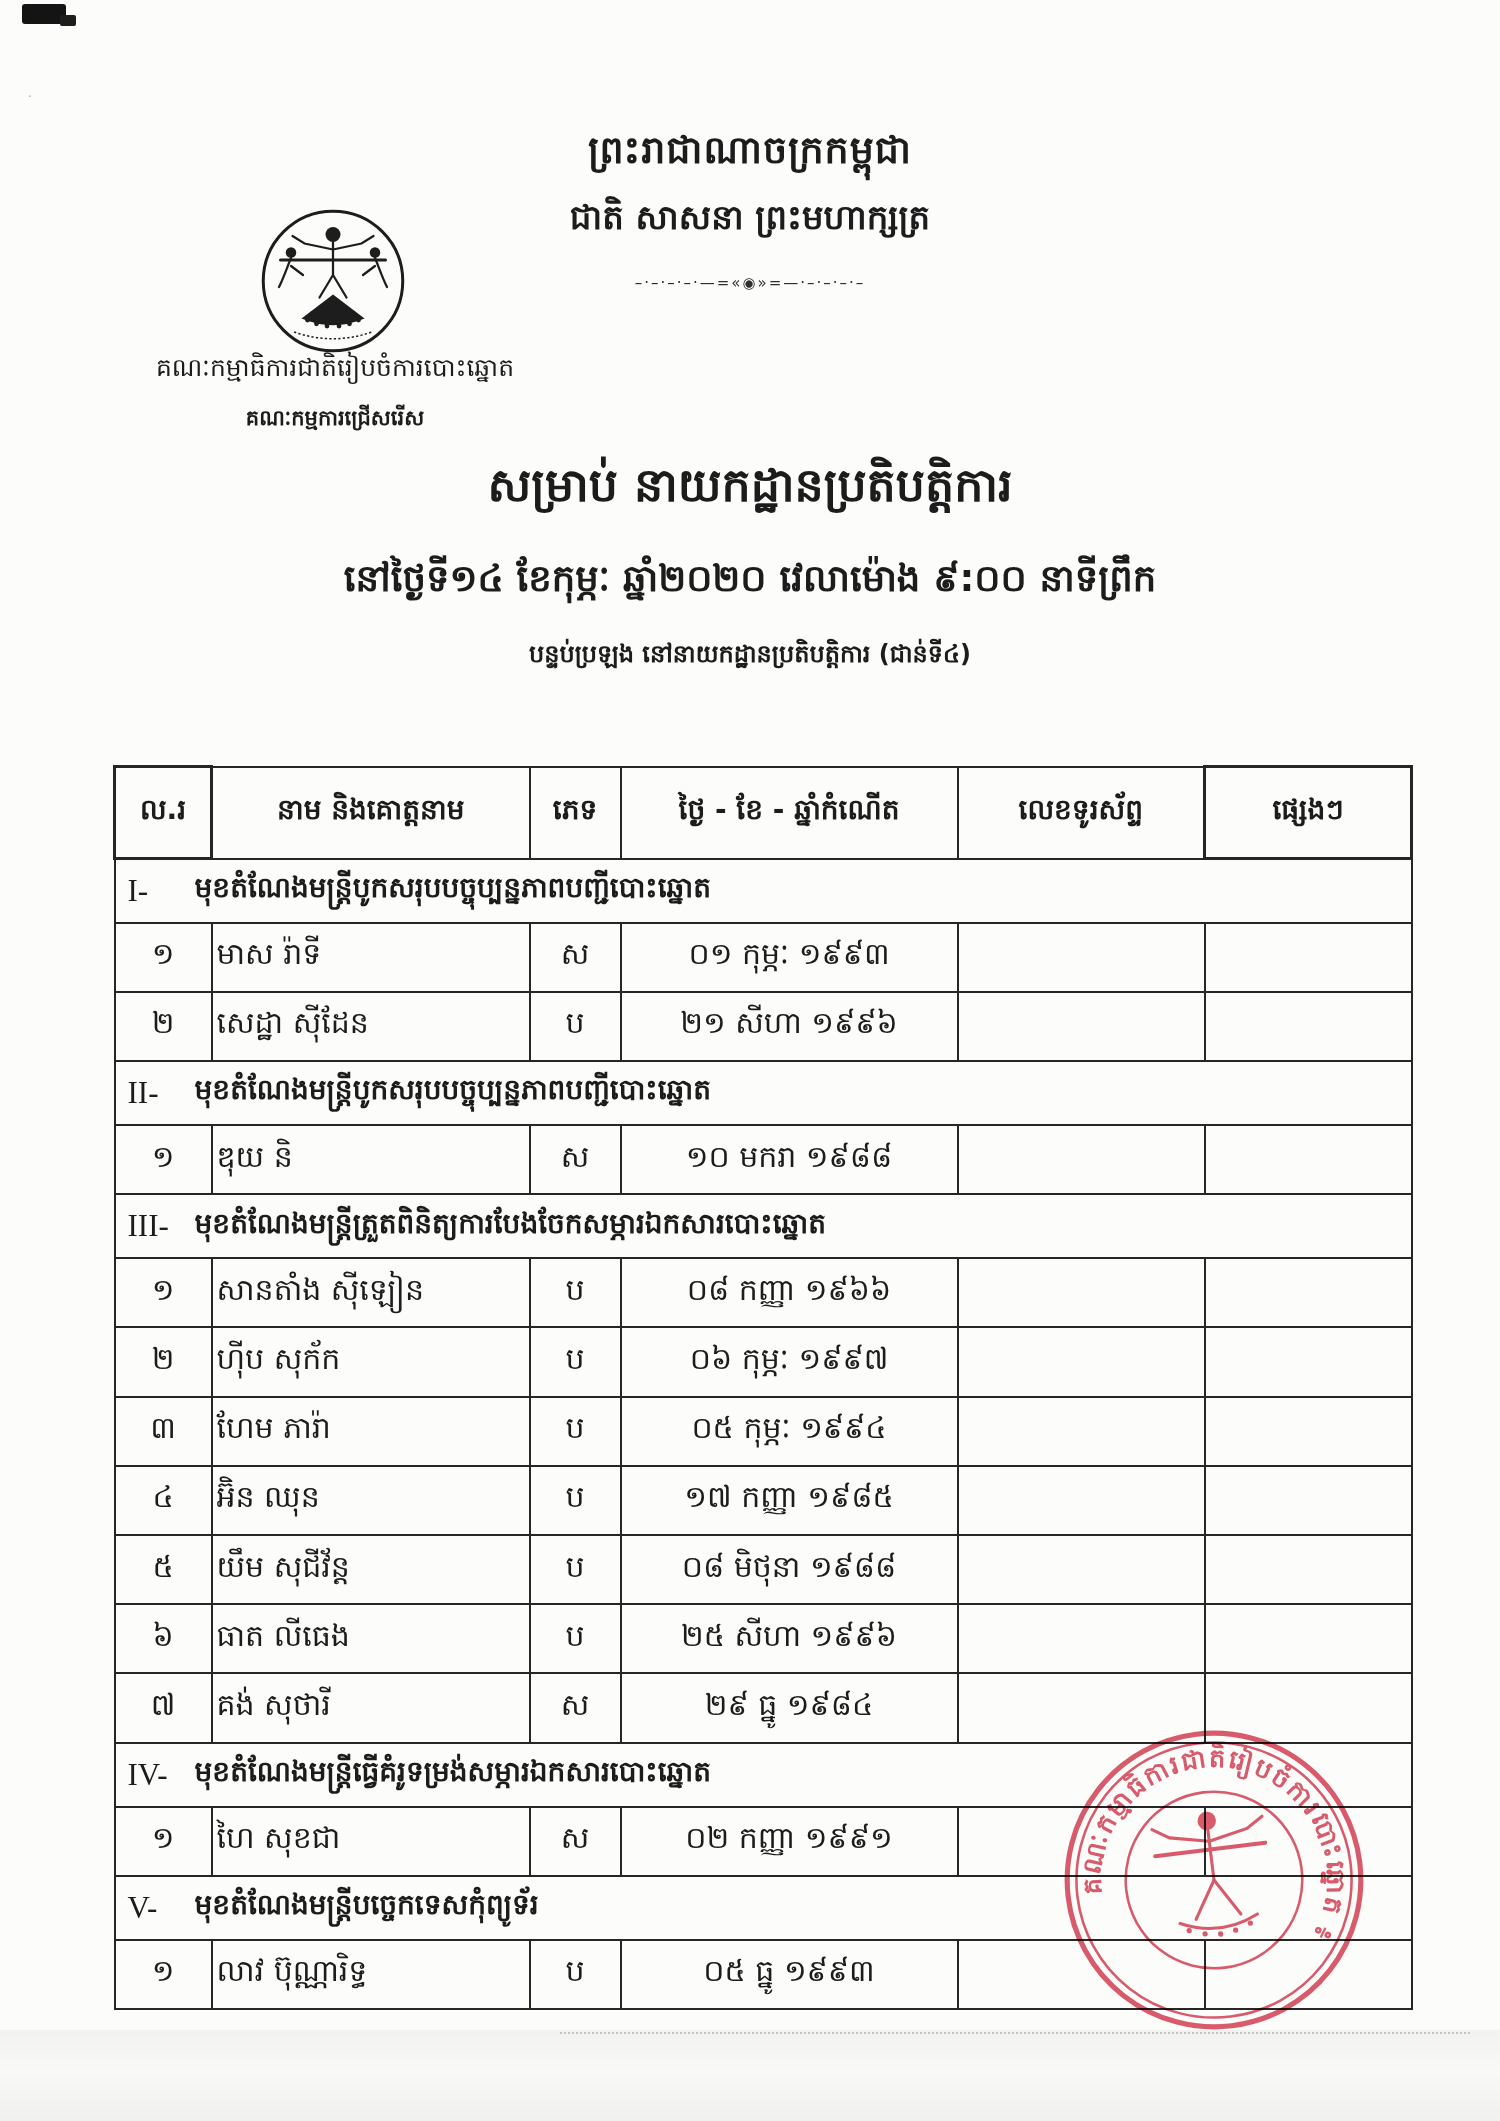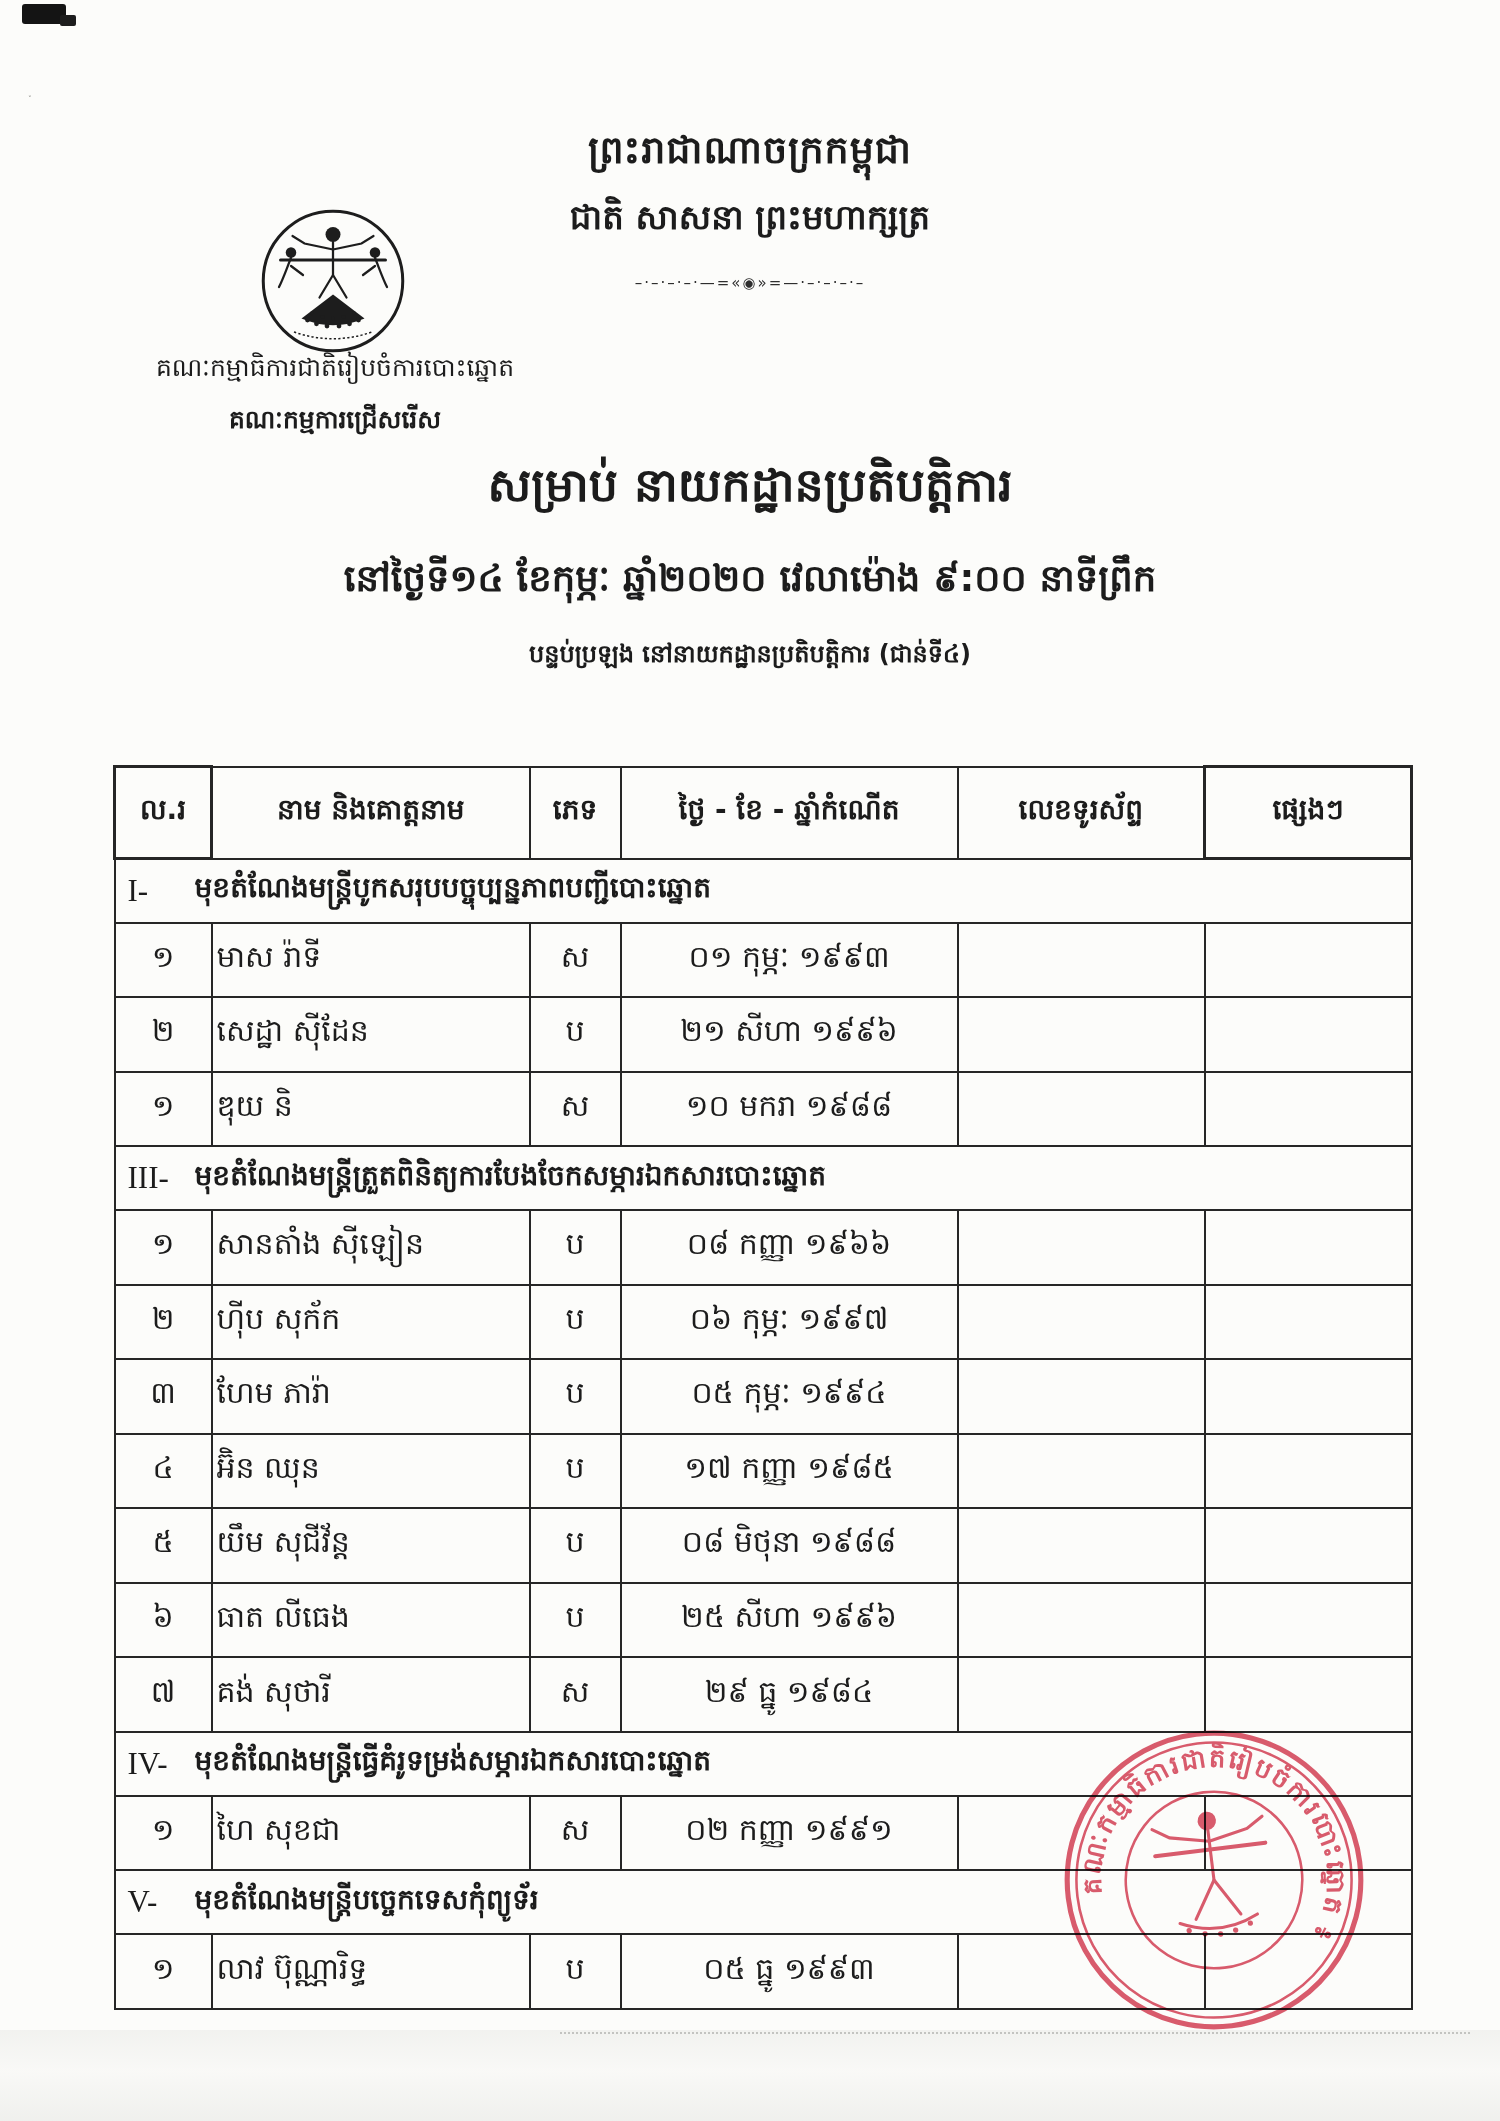--- a/index.html
+++ b/index.html
@@ -18,21 +18,21 @@
   
   .motto1{position:absolute;top:126px;left:0;width:100%;text-align:center;
     font-size:38px;font-weight:700;letter-spacing:1px;}
   .motto2{position:absolute;top:196px;left:0;width:100%;text-align:center;
     font-size:34px;font-weight:700;}
   .ornament{position:absolute;top:274px;left:0;width:100%;text-align:center;
     font-size:15px;color:#2e2e2e;letter-spacing:2px;}
   .emblem{position:absolute;left:258px;top:206px;width:150px;height:150px;}
   .org-block{position:absolute;left:128px;top:352px;width:414px;text-align:center;}
   .org-line1{font-size:25px;font-weight:400;white-space:nowrap;}
-  .org-line2{font-size:25px;font-weight:700;margin-top:16px;}
+  .org-line2{font-size:21px;font-weight:700;margin-top:16px;}
   
   .titles{position:absolute;top:456px;left:0;width:100%;text-align:center;}
   .title-main{font-size:39px;font-weight:700;margin-bottom:28px;}
   .title-sub1{font-size:46px;font-weight:700;margin-bottom:32px;}
   .title-sub2{font-size:37px;font-weight:700;margin-bottom:30px;}
   .title-sub3{font-size:24px;font-weight:700;}
   
   table.roster{
     position:absolute;left:113px;top:765px;width:1297px;height:1245px;
     border-collapse:collapse;table-layout:fixed;
@@ -151,20 +151,26 @@
       </tr>
       <tr class="data">
         <td class="c-no">២</td>
         <td class="c-name">សេដ្ឋា ស៊ីដែន</td>
         <td class="c-gender">ប</td>
         <td class="c-dob">២១ សីហា ១៩៩៦</td>
         <td class="c-phone"></td>
         <td class="c-other"></td>
       </tr>
 
+      <tr class="sect">
+        <td colspan="6">
+          <span class="sect-numeral">II-</span>
+          <span class="sect-heading">មុខតំណែងមន្ត្រីបូកសរុបបច្ចុប្បន្នភាពបញ្ជីបោះឆ្នោត</span>
+        </td>
+      </tr>
       <tr class="data">
         <td class="c-no">១</td>
         <td class="c-name">ឌុយ និ</td>
         <td class="c-gender">ស</td>
         <td class="c-dob">១០ មករា ១៩៨៨</td>
         <td class="c-phone"></td>
         <td class="c-other"></td>
       </tr>
 
       <tr class="sect">

